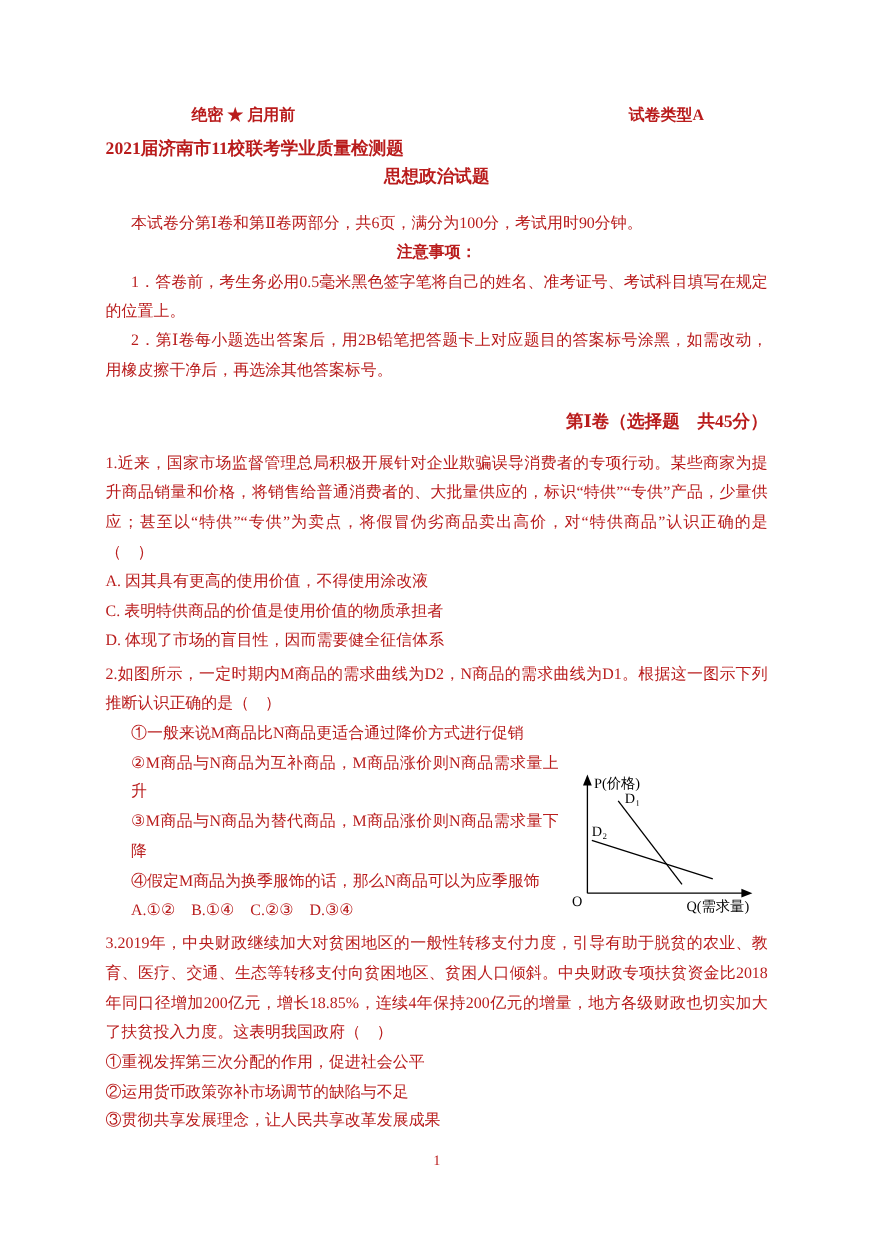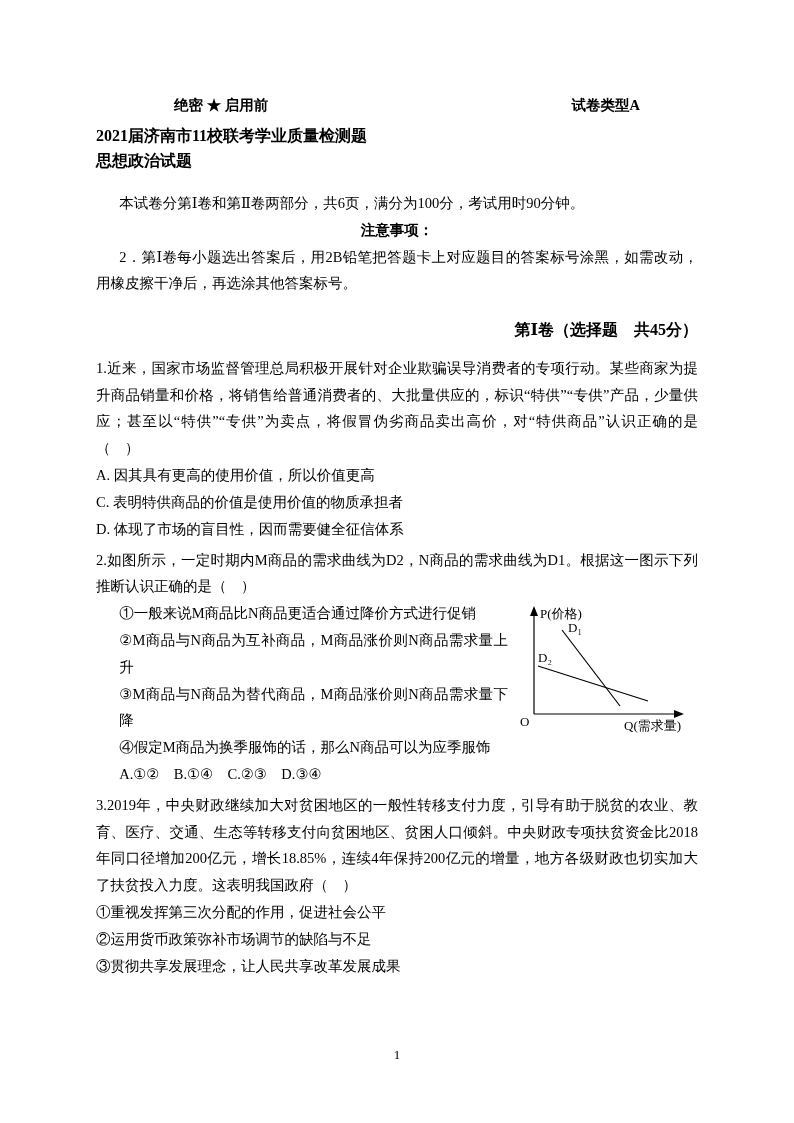--- a/index.html
+++ b/index.html
@@ -2,21 +2,21 @@
 <html><head>
 <meta charset="utf-8">
 <style>
   * { margin: 0; padding: 0; box-sizing: border-box; }
   html, body { background: #ffffff; }
   .page {
     width: 794px;
     height: 1123px;
     margin: 0 auto;
     background: #ffffff;
-    color: #000000;
+    color: #b91c1c;
     font-family: "Liberation Serif", "DejaVu Serif", serif;
     font-size: 14.5px;
     line-height: 1.85;
     padding: 92px 96px 40px 96px;
     position: relative;
     overflow: hidden;
   }
   .header-row {
     display: flex;
     justify-content: space-between;
@@ -26,37 +26,38 @@
     font-size: 14.5px;
   }
   .doc-title {
     text-align: left;
     font-weight: bold;
     font-size: 16px;
     line-height: 1.6;
     margin-top: 4px;
   }
   .doc-subtitle {
+    text-align: center;
     font-weight: bold;
     font-size: 16px;
     line-height: 1.6;
     margin-bottom: 16px;
   }
   .intro-para { text-indent: 1.6em; margin-top: 12px; text-align: justify; }
   .notice-title { font-weight: bold; text-align: center; }
   .notice-item { text-indent: 1.6em; text-align: justify; }
   .section-heading {
     text-align: right;
     font-weight: bold;
     font-size: 16px;
     margin: 18px 0 10px 0;
   }
   .q-stem { text-align: justify; margin-top: 4px; }
   .q-option { text-align: justify; }
-  .q2-body { display: flex; align-items: flex-start; }
+  .q2-body { display: flex; align-items: flex-end; }
   .q2-left { flex: 1 1 auto; }
   .q2-left .sub-item { padding-left: 1.6em; text-align: justify; }
   .q2-answer { padding-left: 1.6em; margin-top: 0; }
   .q2-chart-wrap { flex: 0 0 190px; width: 190px; padding-top: 2px; }
   .demand-chart text {
     font-family: "Liberation Serif", "DejaVu Serif", serif;
     font-size: 13px;
     fill: #000;
   }
   .q3-items .sub-item { text-align: justify; }
@@ -78,27 +79,28 @@
     <span>绝密 ★ 启用前</span>
     <span>试卷类型A</span>
   </div>
 
   <div class="doc-title">2021届济南市11校联考学业质量检测题</div>
   <div class="doc-subtitle">思想政治试题</div>
 
   <p class="intro-para">本试卷分第Ⅰ卷和第Ⅱ卷两部分，共6页，满分为100分，考试用时90分钟。</p>
 
   <p class="notice-title">注意事项：</p>
+  <p class="notice-item">1．答卷前，考生务必用0.5毫米黑色签字笔将自己的姓名、准考证号、考试科目填写在规定的位置上。</p>
   <p class="notice-item">2．第Ⅰ卷每小题选出答案后，用2B铅笔把答题卡上对应题目的答案标号涂黑，如需改动，用橡皮擦干净后，再选涂其他答案标号。</p>
 
   <div class="section-heading">第Ⅰ卷（选择题　共45分）</div>
 
   <div>
     <p class="q-stem">1.近来，国家市场监督管理总局积极开展针对企业欺骗误导消费者的专项行动。某些商家为提升商品销量和价格，将销售给普通消费者的、大批量供应的，标识“特供”“专供”产品，少量供应；甚至以“特供”“专供”为卖点，将假冒伪劣商品卖出高价，对“特供商品”认识正确的是（　）</p>
-    <p class="q-option">A. 因其具有更高的使用价值，所以价值更高</p>
+    <p class="q-option">A. 因其具有更高的使用价值，不得使用涂改液</p>
     <p class="q-option">C. 表明特供商品的价值是使用价值的物质承担者</p>
     <p class="q-option">D. 体现了市场的盲目性，因而需要健全征信体系</p>
   </div>
 
   <div>
     <p class="q-stem">2.如图所示，一定时期内M商品的需求曲线为D2，N商品的需求曲线为D1。根据这一图示下列推断认识正确的是（　）</p>
     <div class="q2-body">
       <div class="q2-left">
         <p class="sub-item">①一般来说M商品比N商品更适合通过降价方式进行促销</p>
         <p class="sub-item">②M商品与N商品为互补商品，M商品涨价则N商品需求量上升</p>

